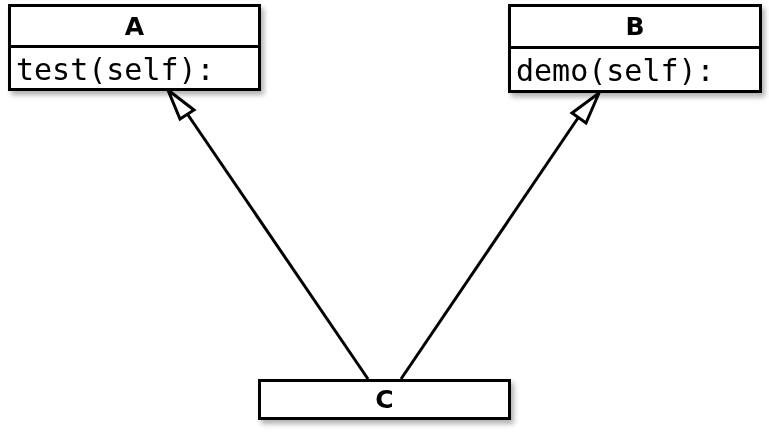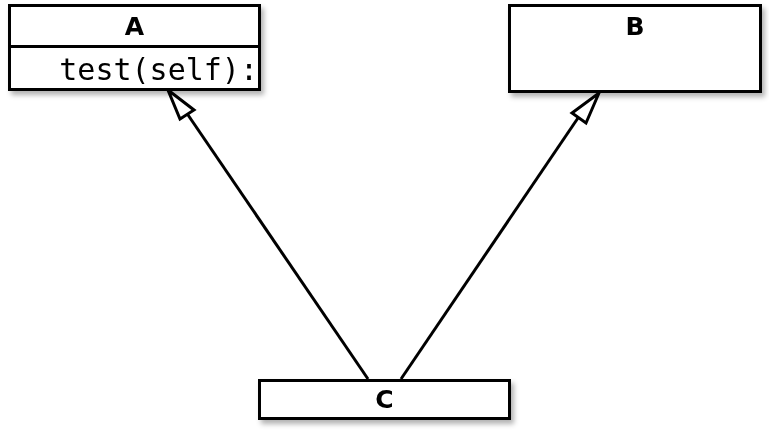--- a/index.html
+++ b/index.html
@@ -43,21 +43,21 @@
   }
   .uml-members {
     border-top: 3px solid #000000;
     color: #000000;
     font-family: "DejaVu Sans Mono", monospace;
     display: flex;
     flex-direction: column;
     justify-content: center;
   }
   .uml-member {
-    text-align: right;
+    text-align: left;
     white-space: pre;
     line-height: 1;
   }
 
   
   #class-a {
     left: 8px;
     top: 4px;
     width: 253px;
     height: 87px;
@@ -121,19 +121,22 @@
 
   <div id="class-a" class="uml-class">
     <div class="uml-name">A</div>
     <div class="uml-members">
       <div class="uml-member">test(self):</div>
     </div>
   </div>
 
   <div id="class-b" class="uml-class">
     <div class="uml-name">B</div>
+    <div class="uml-members">
+      <div class="uml-member">demo(self):</div>
+    </div>
   </div>
 
   <div id="class-c" class="uml-class">
     <div class="uml-name">C</div>
   </div>
 
 </div>
 
 </body></html>

